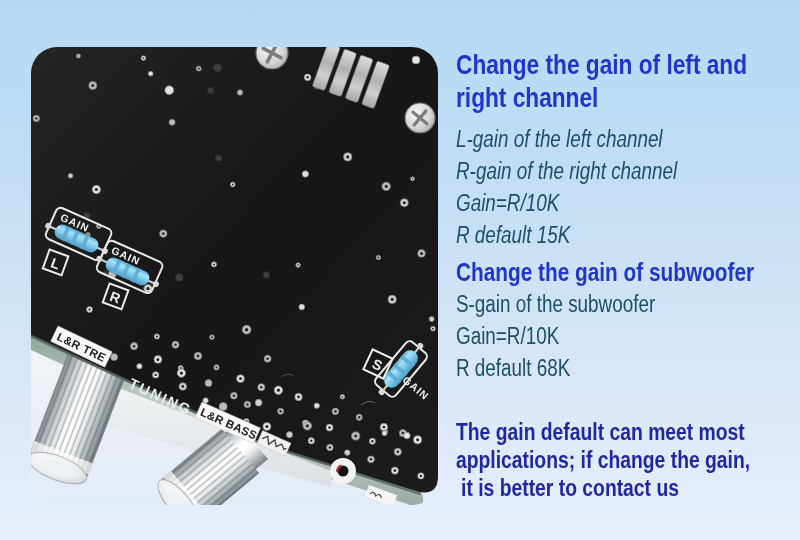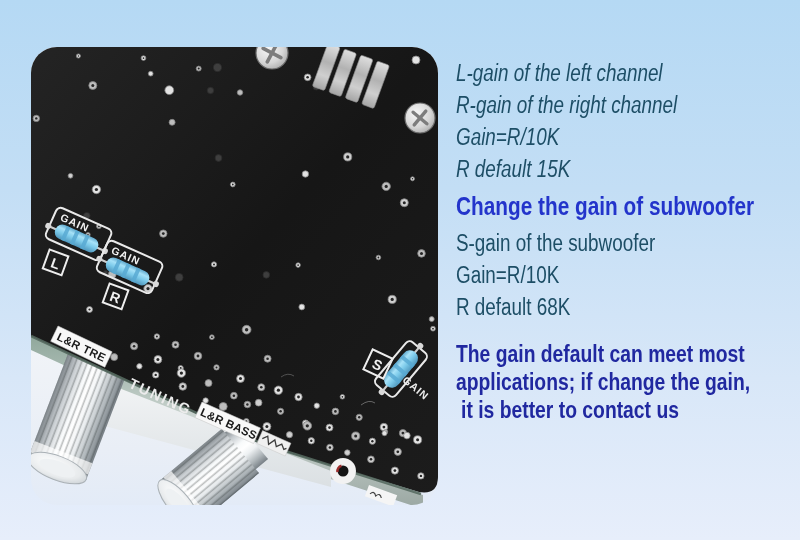--- a/index.html
+++ b/index.html
@@ -7,24 +7,24 @@
   .stage{position:relative;width:800px;height:540px;background:linear-gradient(180deg,#b5d9f4 0%,#c3def5 35%,#d8e7f8 70%,#e7eefb 100%);}
   .photo{position:absolute;left:31px;top:47px;width:407px;height:458px;border-radius:26px;overflow:hidden;
          background:linear-gradient(180deg,#fdfdfd 0%,#f4f6f8 55%,#e9eef6 88%,#e3ebf7 100%);}
   .photo svg{display:block;}
   .infocol{position:absolute;left:456px;top:49px;width:344px;}
   .hline{font-size:27px;font-weight:700;color:#2334cb;line-height:33px;white-space:nowrap;
          transform:scaleX(.84);transform-origin:0 50%;}
   .h2line{font-size:26px;font-weight:700;color:#2334cb;line-height:31px;white-space:nowrap;
          transform:scaleX(.80);transform-origin:0 50%;margin-top:6px;}
   .ulist{margin-top:8px;font-style:italic;}
-  .ulist2{margin-top:5px;}
+  .ulist2{}
   .li{font-size:23px;font-weight:400;color:#1d4e66;line-height:32px;white-space:nowrap;
       transform:scaleX(.82);transform-origin:0 50%;}
-  .note{margin-top:17px;}
+  .note{margin-top:34px;}
   .noteline{font-size:23px;font-weight:700;color:#2028a0;line-height:28px;white-space:nowrap;
       transform:scaleX(.84);transform-origin:0 50%;}
   .noteline.indent{padding-left:6px;}
   text{font-family:"Liberation Sans","DejaVu Sans",sans-serif;}
 </style>
 </head>
 <body>
 
 <div class="stage">
 
@@ -363,20 +363,24 @@
 
       <g transform="translate(338,438) rotate(20)">
         <rect x="0" y="0" width="30" height="12" fill="#f5f5f5"></rect>
         <path d="M4,8 q3,-5 6,0 q3,-5 6,0" fill="none" stroke="#444" stroke-width="1.2"></path>
       </g>
     </svg>
   </div>
 
   <div class="infocol">
 
+    <div>
+      <div class="hline">Change the gain of left and</div>
+      <div class="hline">right channel</div>
+    </div>
 
     <div class="ulist">
       <div class="li">L-gain of the left channel</div>
       <div class="li">R-gain of the right channel</div>
       <div class="li">Gain=R/10K</div>
       <div class="li">R default 15K</div>
     </div>
 
     <div class="h2line">Change the gain of subwoofer</div>
 

